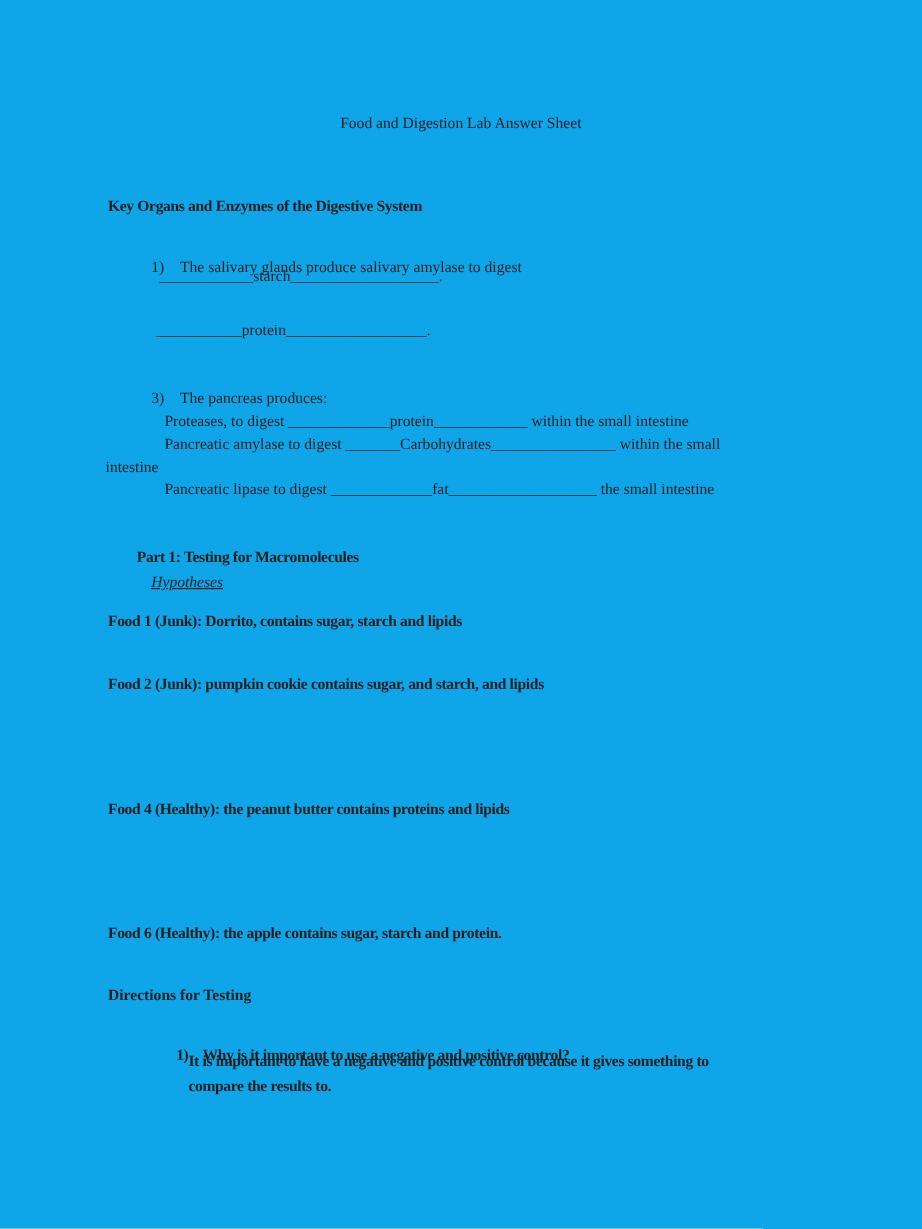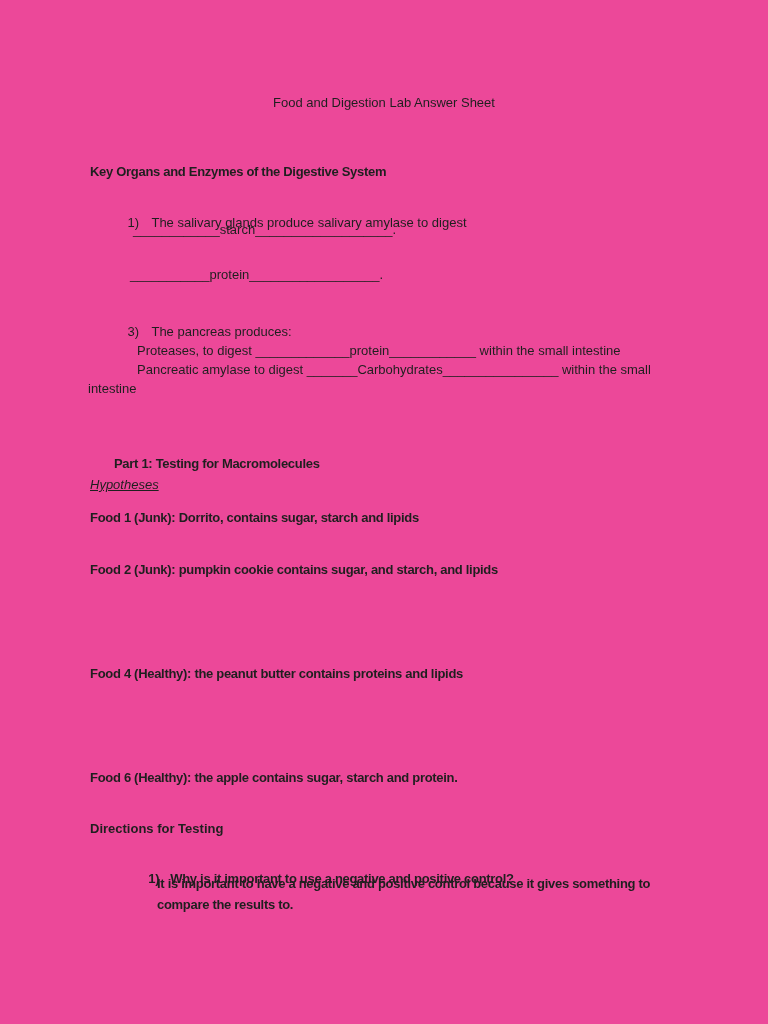--- a/index.html
+++ b/index.html
@@ -4,40 +4,41 @@
 <style>
   html, body {
     margin: 0;
     padding: 0;
     background: #ffffff;
   }
   .page {
     position: relative;
     width: 768px;
     height: 1024px;
-    background: #ec4899;
-    font-family: Liberation Sans, sans-serif;
+    background: #0ea5e9;
+    font-family: Liberation Serif, serif;
     font-size: 13px;
     color: #1f1f1f;
     overflow: hidden;
   }
   .line {
     position: absolute;
     white-space: pre;
     line-height: 16px;
   }
   .title {
     left: 0;
     width: 768px;
     text-align: center;
   }
   .bold { font-weight: bold; letter-spacing: -0.3px; }
   .italic-underline {
     font-style: italic;
     text-decoration: underline;
+    margin-left: 36px;
   }
   .num {
     display: inline-block;
     width: 24px;
     font-style: normal;
   }
   .num-sm {
     display: inline-block;
     width: 22px;
   }
@@ -58,20 +59,21 @@
 
   <div class="line" style="top:267px; left:130px;">___________protein__________________.</div>
 
   <div class="line" style="top:308px; left:113px;">
     <span class="num">3)</span><span>The pancreas produces:</span>
   </div>
 
   <div class="line" style="top:343px; left:137px;">Proteases, to digest _____________protein____________ within the small intestine</div>
   <div class="line" style="top:362px; left:137px;">Pancreatic amylase to digest _______Carbohydrates________________ within the small</div>
   <div class="line" style="top:381px; left:88px;">intestine</div>
+  <div class="line" style="top:400px; left:137px;">Pancreatic lipase to digest _____________fat___________________ the small intestine</div>
 
   <div class="line bold" style="top:456px; left:90px;margin-left:24px;">Part 1: Testing for Macromolecules</div>
   <div class="line italic-underline" style="top:477px; left:90px;">Hypotheses</div>
 
   <div class="line bold" style="top:510px; left:90px;">Food 1 (Junk): Dorrito, contains sugar, starch and lipids</div>
   <div class="line bold" style="top:562px; left:90px;">Food 2 (Junk): pumpkin cookie contains sugar, and starch, and lipids</div>
   <div class="line bold" style="top:666px; left:90px;">Food 4 (Healthy): the peanut butter contains proteins and lipids</div>
   <div class="line bold" style="top:770px; left:90px;">Food 6 (Healthy): the apple contains sugar, starch and protein.</div>
 
   <div class="line bold" style="top:821px; left:90px; letter-spacing:0;">Directions for Testing</div>

